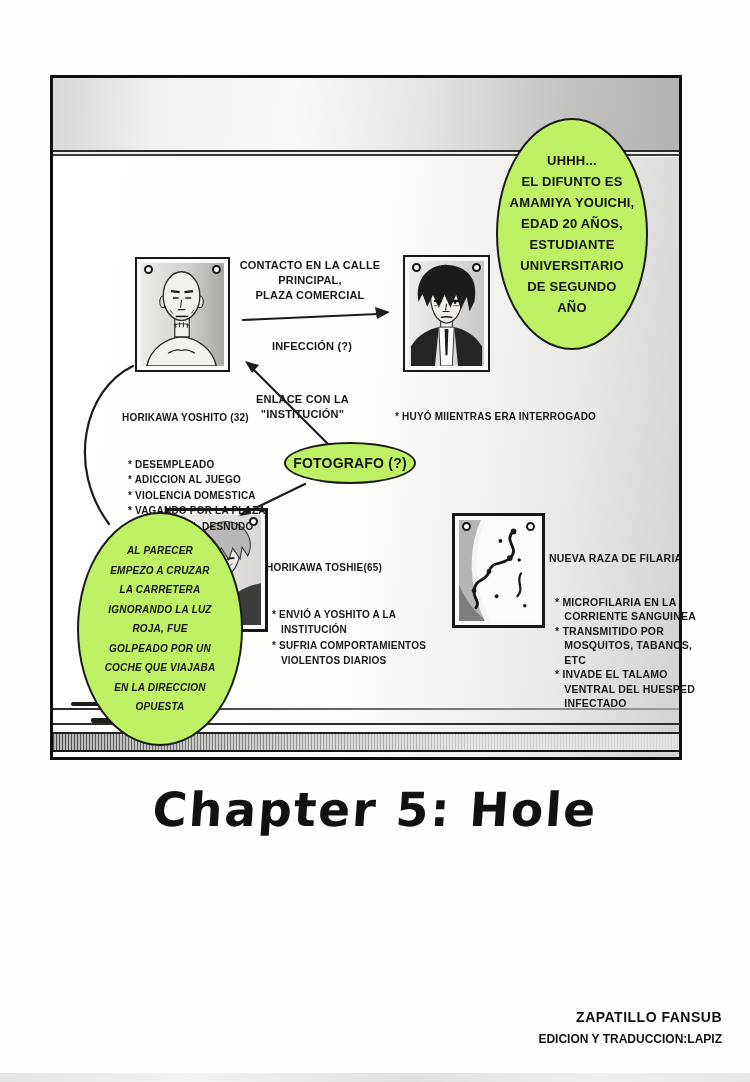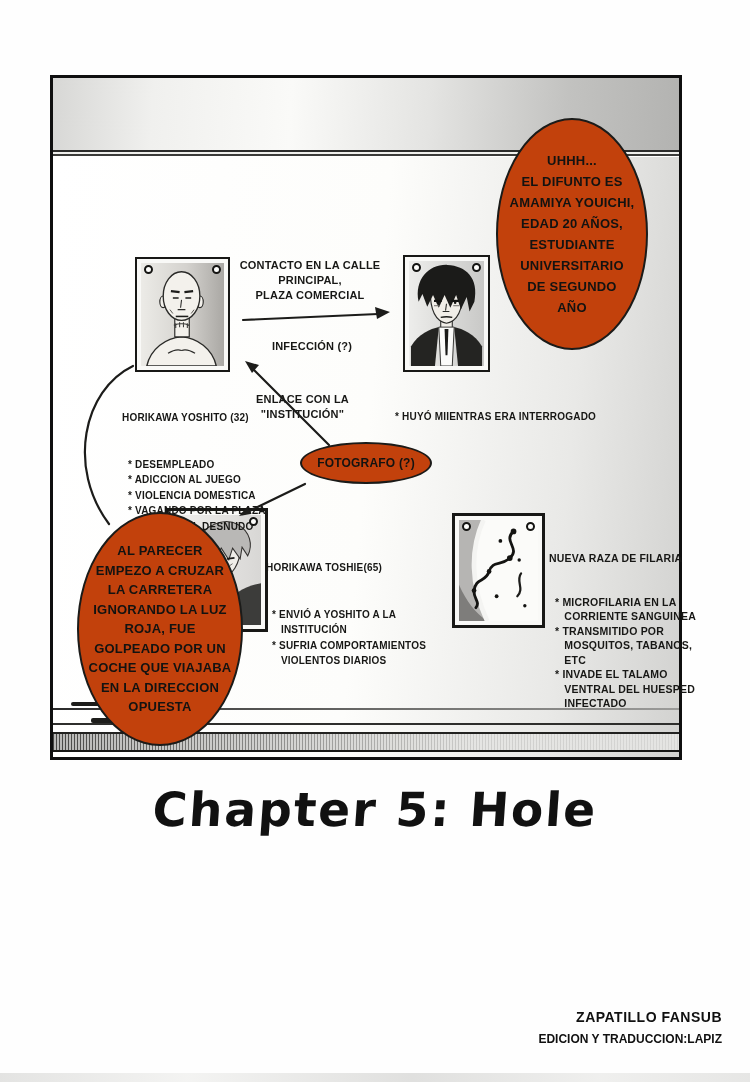--- a/index.html
+++ b/index.html
@@ -57,27 +57,27 @@
   .label { position:absolute; font-weight:bold; font-size:11px; line-height:15px;
            letter-spacing:.2px; text-align:center; white-space:pre; color:#171715; }
   .label-contact   { left:167px; top:180px; width:180px; }
   .label-infection { left:179px; top:261px; width:160px; }
   .label-enlace    { left:192px; top:314px; width:115px; }
 
   
   svg.connectors { left:0; top:0; width:626px; height:679px; overflow:visible; }
 
   
-  .bubble { position:absolute; background:#c2410c; border:2px solid #1b1b19; border-radius:50%;
+  .bubble { position:absolute; background:#bef264; border:2px solid #1b1b19; border-radius:50%;
             display:flex; align-items:center; justify-content:center; text-align:center;
             font-weight:bold; letter-spacing:.2px; color:#131311; }
   .bubble .txt { white-space:pre; }
   .bubble-victim   { left:443px; top:40px;  width:152px; height:232px; font-size:13px;  line-height:21px; }
-  .bubble-accident { left:24px;  top:434px; width:166px; height:234px; font-size:13px; line-height:19.5px; }
-  .bubble-photographer { left:247px; top:364px; width:132px; height:42px; font-size:12px; }
+  .bubble-accident { left:24px;  top:434px; width:166px; height:234px; font-size:10px; line-height:19.5px;font-style:italic; }
+  .bubble-photographer { left:231px; top:364px; width:132px; height:42px; font-size:14px; }
 
   
   .chapter-title { position:absolute; left:0; top:782px; width:750px; text-align:center;
                    font-family:"DejaVu Sans", sans-serif; font-weight:bold; font-size:47px;
                    letter-spacing:2px; color:#111; transform:skewX(-4deg); }
   .credits { position:absolute; right:28px; top:1004px; text-align:right; font-weight:bold; color:#101010; }
   .credits .l1 { font-size:14px; letter-spacing:.5px; line-height:26px; }
   .credits .l2 { font-size:12px; line-height:19px; }
   .credits .l3 { font-size:14.5px; line-height:19px; }
   .page-bottom-edge { position:absolute; left:0; bottom:0; width:750px; height:9px; opacity:.7;

